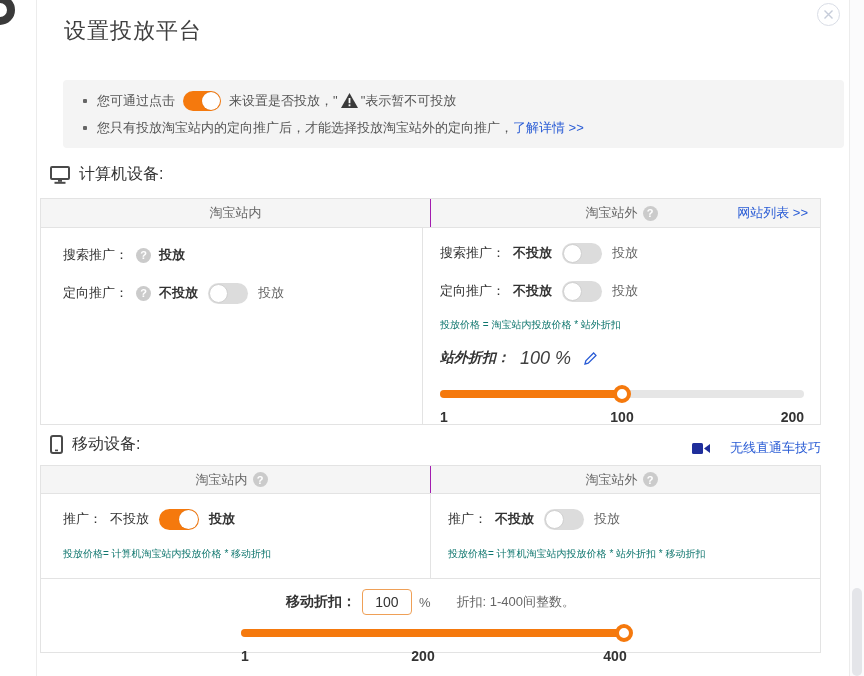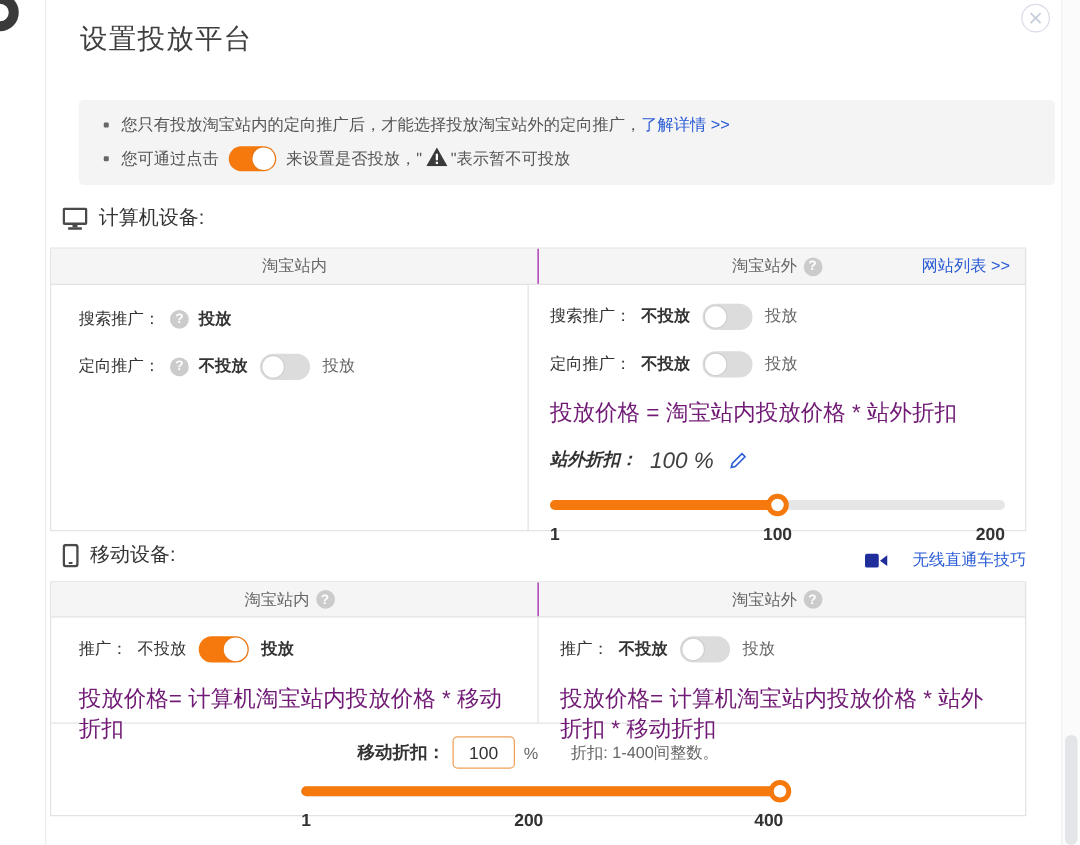--- a/index.html
+++ b/index.html
@@ -61,21 +61,21 @@
 
   .cell-pad { padding:16px 16px 0 22px; }
   .cell-pad-r { padding:14px 16px 0 17px; }
   .ctl-row { display:flex; align-items:center; height:22px; margin-bottom:16px; }
   .ctl-row .lbl { color:#333; margin-right:8px; }
   .ctl-row .b { font-weight:bold; color:#333; margin-right:10px; }
   .ctl-row .onlbl { color:#666; margin-left:10px; }
   .ctl-row .onlbl.b2 { font-weight:bold; color:#333; }
   .help { width:15px; height:15px; border-radius:50%; background:#cbcbcb; color:#fff; font-size:11px; font-weight:bold;
           display:inline-flex; align-items:center; justify-content:center; margin-right:8px; cursor:pointer; flex:0 0 auto; }
-  .formula { color:#701a75; font-size:18px; }
+  .formula { color:#0f766e; font-size:10px; }
 
   .disc-row { display:flex; align-items:center; margin-top:13px; height:26px;font-style:italic; }
   .disc-row .dlabel { font-weight:bold; font-size:14px; color:#333; }
   .disc-row .dval { color:#404040; font-size:18px; margin:0 12px 0 10px; }
 
   
   .slider { position:relative; height:18px; }
   .slider .track { position:absolute; top:5px; left:0; right:0; height:8px; border-radius:4px; background:#e6e6e6; }
   .slider .fill { position:absolute; top:5px; left:0; height:8px; border-radius:4px; background:#f5790d; }
   .slider .handle { position:absolute; top:0; width:18px; height:18px; border-radius:50%; background:#fff; border:4px solid #f5790d; cursor:pointer; }
@@ -123,39 +123,39 @@
 
   <div class="close-btn">
     <svg width="11" height="11" viewBox="0 0 11 11">
       <path d="M1.5 1.5 L9.5 9.5 M9.5 1.5 L1.5 9.5" stroke="#c6ccd9" stroke-width="1.4" fill="none"></path>
     </svg>
   </div>
 
   <div class="notice">
     <div class="notice-row">
       <span class="bullet"></span>
-      <span>您只有投放淘宝站内的定向推广后，才能选择投放淘宝站外的定向推广，</span>
-      <a class="link">了解详情 &gt;&gt;</a>
-    </div>
-    <div class="notice-row">
-      <span class="bullet"></span>
       <span>您可通过点击</span>
       <div class="toggle small on" style="margin:0 8px;">
           <div class="knob"></div>
         </div>
       <span>来设置是否投放，"</span>
       <span class="warn-icon">
         <svg width="17" height="15" viewBox="0 0 17 15">
           <path d="M8.5 0 L17 15 L0 15 Z" fill="#3a3a3a"></path>
           <rect x="7.6" y="5" width="1.8" height="5.2" fill="#fff"></rect>
           <rect x="7.6" y="11.4" width="1.8" height="1.8" fill="#fff"></rect>
         </svg>
       </span>
       <span>"表示暂不可投放</span>
     </div>
+    <div class="notice-row">
+      <span class="bullet"></span>
+      <span>您只有投放淘宝站内的定向推广后，才能选择投放淘宝站外的定向推广，</span>
+      <a class="link">了解详情 &gt;&gt;</a>
+    </div>
   </div>
 
   <div class="sec-head sec1">
     <svg width="20" height="18" viewBox="0 0 20 18">
       <rect x="1" y="1" width="18" height="12" rx="1" fill="none" stroke="#4a4a4a" stroke-width="2"></rect>
       <rect x="8" y="13.6" width="4" height="2.2" fill="#4a4a4a"></rect>
       <rect x="4.5" y="15.8" width="11" height="2" fill="#4a4a4a"></rect>
     </svg>
     <span class="sec-label">计算机设备:</span>
   </div>

